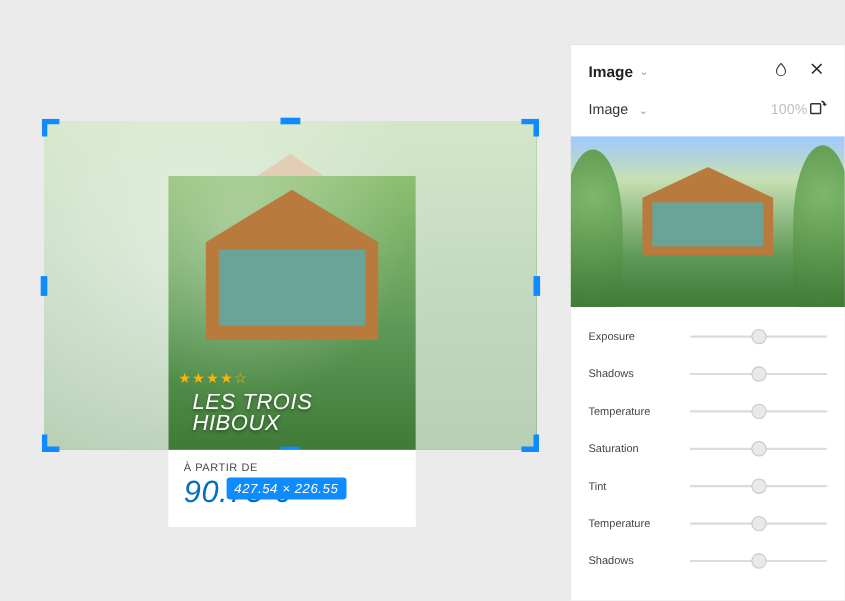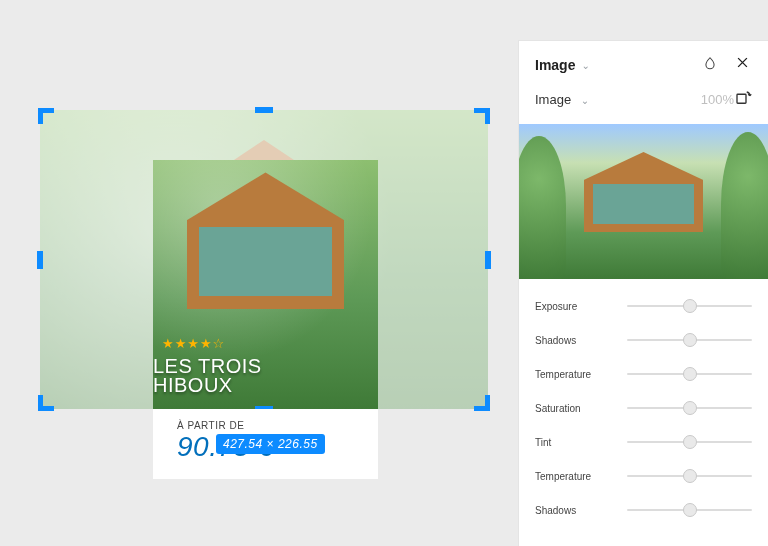--- a/index.html
+++ b/index.html
@@ -55,29 +55,30 @@
     position:absolute; left:15%; top:5%; width:70%; height:55%;
     background:#b87b3d;
     clip-path: polygon(50% 0%,100% 35%,100% 100%,0 100%,0 35%);
   }
   .inner-crop .house::after {
     content:""; position:absolute; left:8%; top:40%; width:84%; height:50%;
     background:#6aa496;
   }
   .stars { position:absolute; left:9px; bottom:58px; color:#ffb400; font-size:13px; letter-spacing:1px; }
   .hotel-title {
-    position:absolute; left:0; bottom:14px;
+    position:absolute; left:22px; bottom:14px;
     font-family: Impact, "Arial Black", sans-serif;
     font-size:20px; line-height:.95; color:#fff; letter-spacing:.5px;
     text-transform:uppercase;
     text-shadow:0 2px 3px rgba(0,0,0,.4);
+    font-style:italic;
   }
   .card-bottom {
     position:absolute; left:153px; top:409px; width:225px; height:70px;
-    background:#fff; padding:11px 24px 0;
+    background:#fff; padding:11px 14px 0;
   }
   .card-bottom .label { font-size:10px; letter-spacing:.5px; color:#444; }
   .card-bottom .price {
     font-family: Impact, "Arial Black", sans-serif;
     font-size:28px; color:#026fbb; font-style:italic; letter-spacing:.5px;
   }
   .size-badge {
     position:absolute; left:39px; top:3px;
     background:#0d8bff; color:#fff; font-size:12px;
     padding:3px 7px; border-radius:3px; white-space:nowrap;

